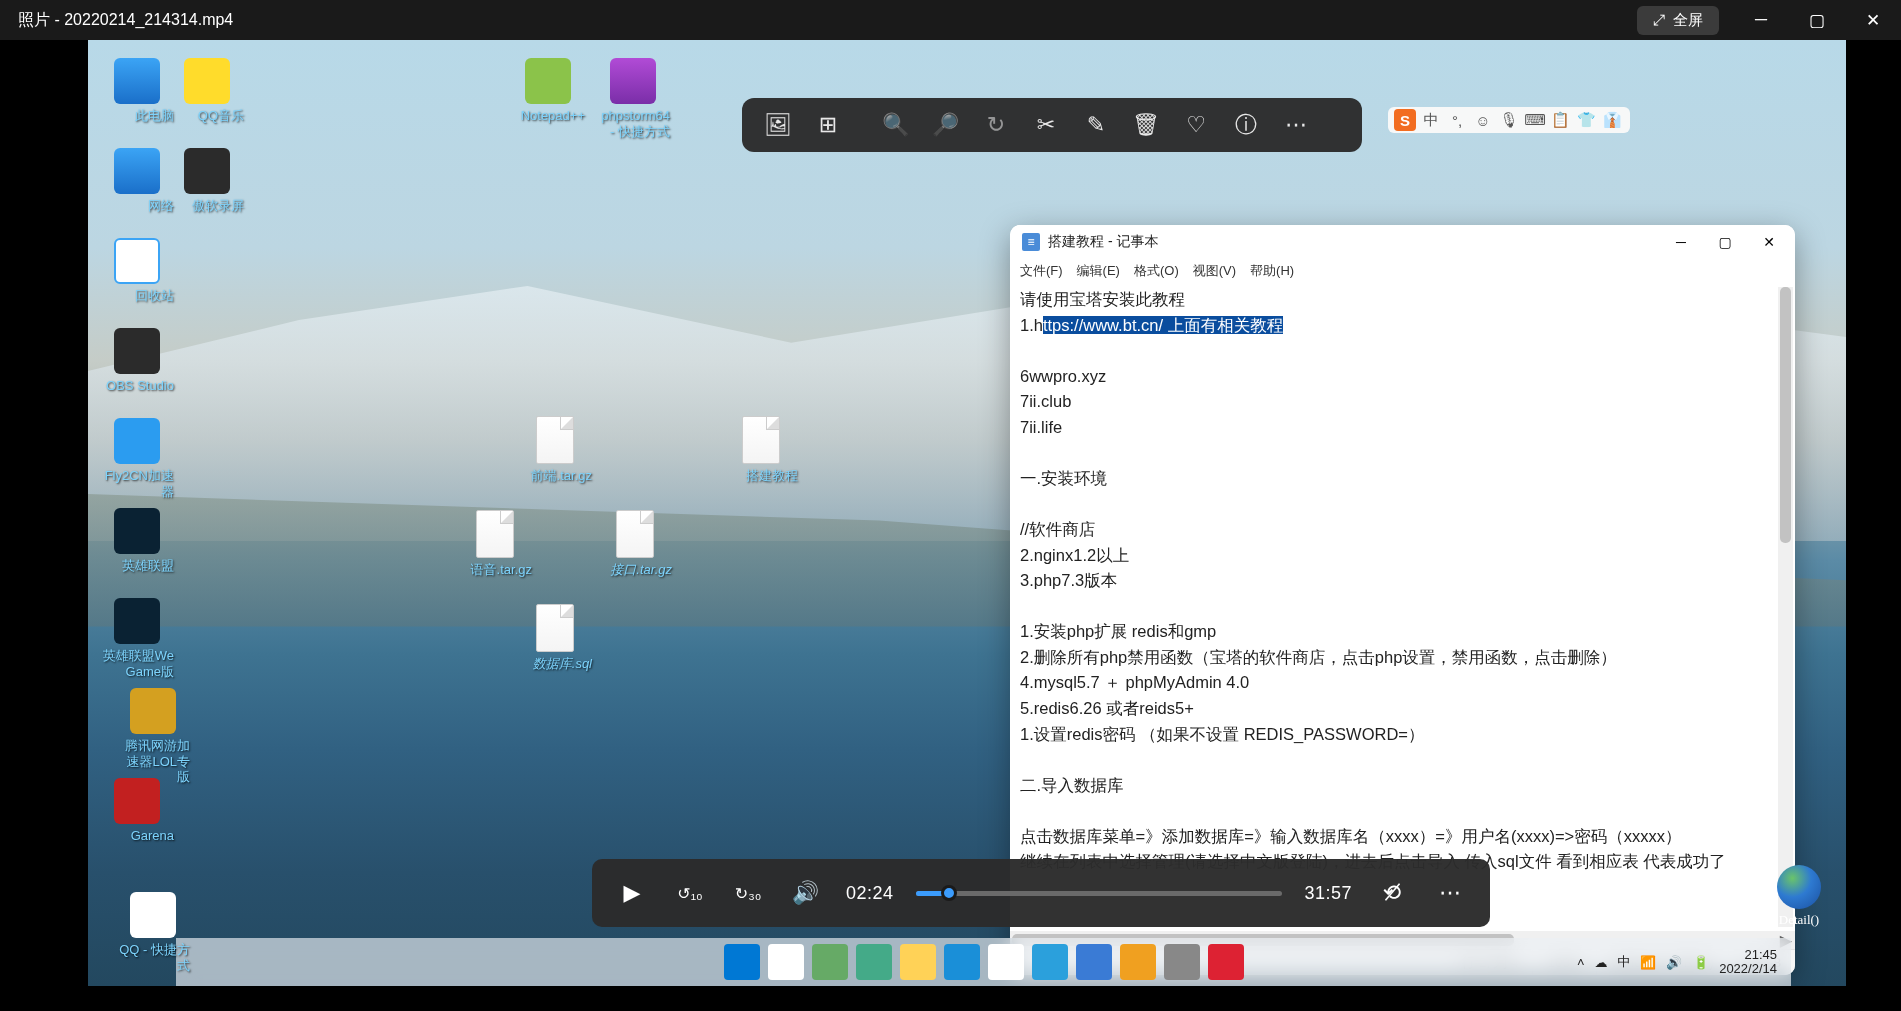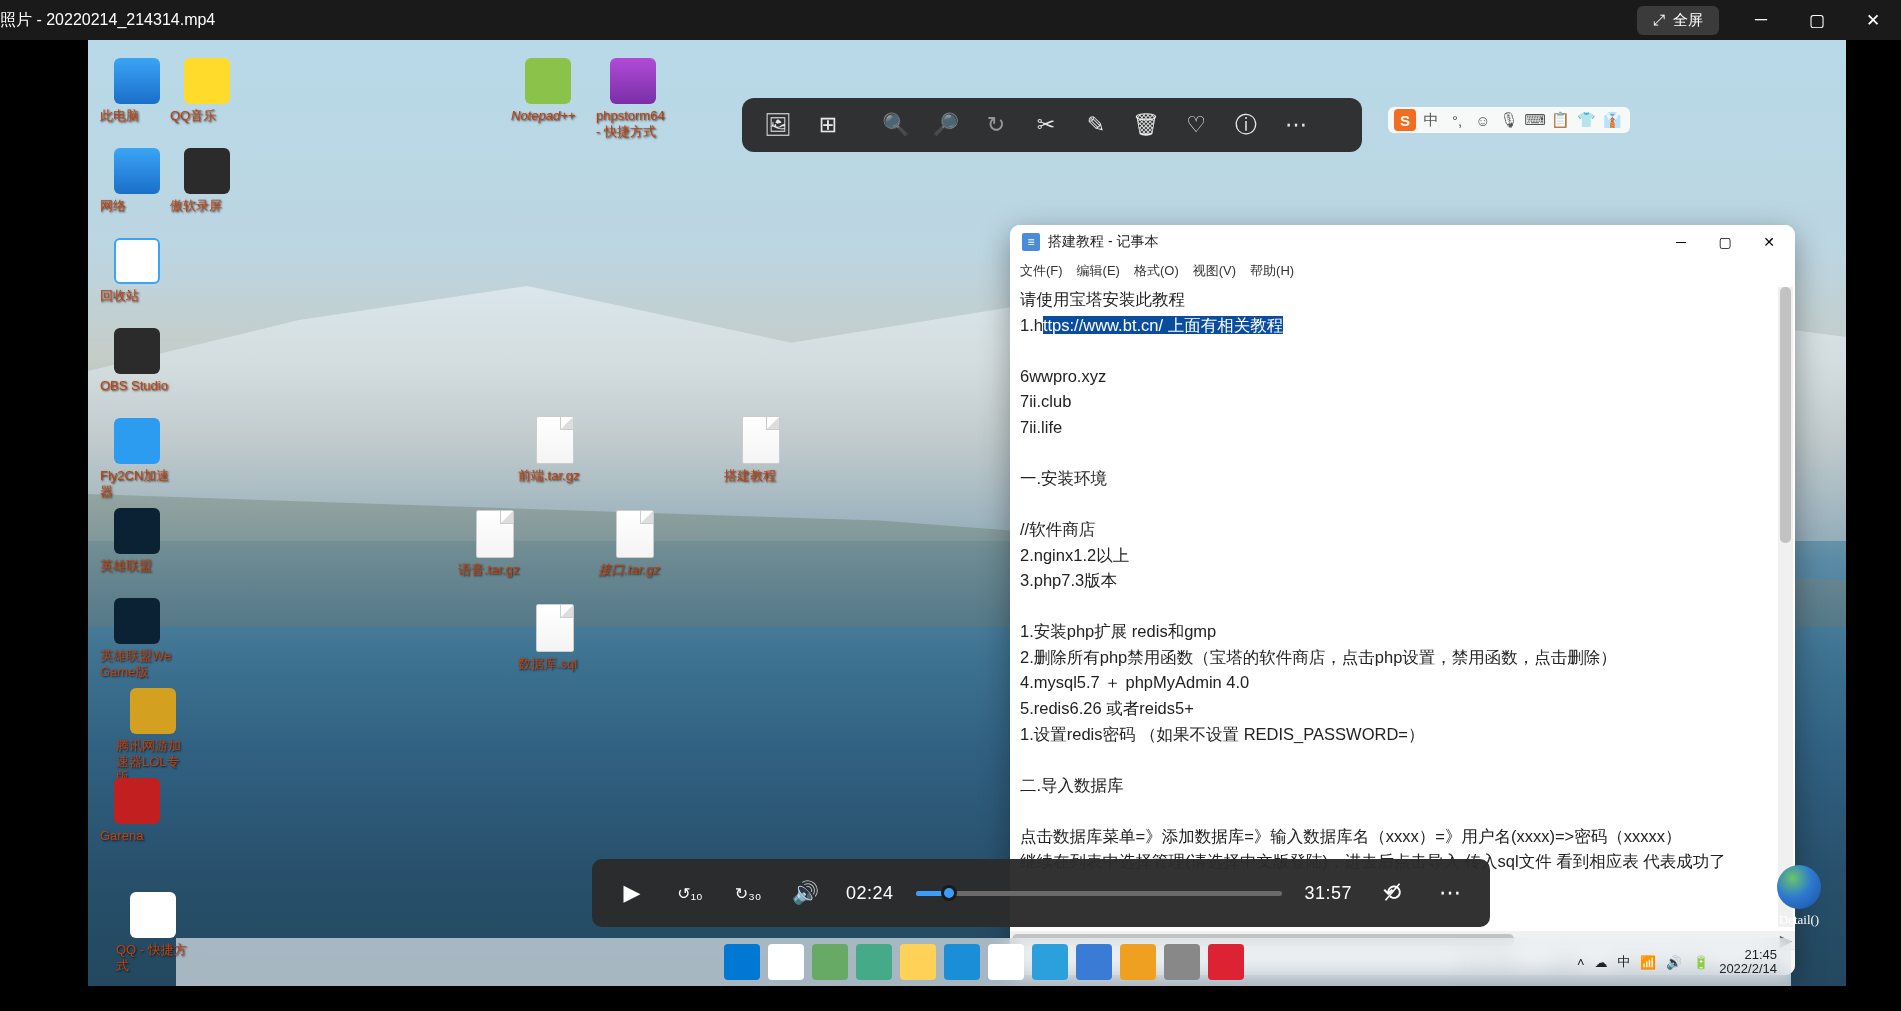--- a/index.html
+++ b/index.html
@@ -11,21 +11,21 @@
   position: relative;
 }
 
 
 .photos-titlebar {
   position: absolute; top: 0; left: 0; right: 0; height: 40px;
   background: #1a1a1a;
   display: flex; align-items: center;
   color: #fff; font-size: 16px;
 }
-.photos-title { font-weight: 400; }
+.photos-title { padding-left: 18px; font-weight: 400; }
 .photos-controls { margin-left: auto; display: flex; align-items: center; gap: 0; }
 .fullscreen-btn {
   background: #3b3b3b; border-radius: 6px;
   padding: 5px 16px; margin-right: 14px;
   display: flex; align-items: center; gap: 8px;
   font-size: 15px; cursor: pointer;
 }
 .win-control { width: 56px; height: 40px; display: flex; align-items: center; justify-content: center; cursor: pointer; font-size: 17px; }
 
 
@@ -47,21 +47,21 @@
   opacity: .85;
 }
 .shore {
   position: absolute; top: 48%; left: 0; width: 100%; height: 14%;
   background: linear-gradient(180deg, #8a9a92, #5a7882);
   clip-path: polygon(0% 0%, 45% 20%, 65% 40%, 82% 55%, 100% 65%, 100% 100%, 0% 100%);
   opacity: .7;
 }
 
 
-.desk-icon { position: absolute; width: 74px; text-align: left; color:#c2410c; font-size:13px; text-shadow: 1px 1px 2px rgba(0,0,0,.8); }
+.desk-icon { position: absolute; width: 74px; text-align: right; color:#7dd3fc; font-size:13px; text-shadow: 1px 1px 2px rgba(0,0,0,.8); }
 .desk-icon .ico { width: 46px; height: 46px; margin: 0 auto 4px; border-radius: 6px; display:flex; align-items:center; justify-content:center; font-size:28px; }
 .desk-icon .lbl { line-height: 1.2; word-break: break-all; }
 
 .file-ico { background: linear-gradient(180deg,#fff,#f4f4f4); border:1px solid #ccc; position:relative; width:38px; height:48px; margin:0 auto 4px; border-radius:2px;}
 .file-ico::before { content:''; position:absolute; top:0; right:0; width:12px; height:12px; background:linear-gradient(135deg,#fff 47%, #ddd 53%); border-left:1px solid #ccc; border-bottom:1px solid #ccc;}
 
 
 .float-toolbar {
   position: absolute; top: 58px; left: 654px; width: 620px; height: 54px;
   background: rgba(40,40,40,.95); border-radius: 12px;
@@ -330,21 +330,21 @@
       <div class="lbl">QQ - 快捷方式</div>
     </div>
     <div class="desk-icon" style="left: 82px; top: 18px; position: absolute;">
       <div class="ico" style="background:#ffdc2b"></div>
       <div class="lbl">QQ音乐</div>
     </div>
     <div class="desk-icon" style="left: 82px; top: 108px; position: absolute;">
       <div class="ico" style="background:#2b2b2b"></div>
       <div class="lbl">傲软录屏</div>
     </div>
-    <div class="desk-icon" style="left: 423px; top: 18px; position: absolute; font-style: italic;">
+    <div class="desk-icon" style="left: 423px; top: 18px; position: absolute;">
       <div class="ico" style="background:#8bc34a"></div>
       <div class="lbl">Notepad++</div>
     </div>
     <div class="desk-icon" style="left: 508px; top: 18px; position: absolute;">
       <div class="ico" style="background:linear-gradient(#b14bd6,#7a2ea8)"></div>
       <div class="lbl">phpstorm64 - 快捷方式</div>
     </div>
     <div class="desk-icon" style="left: 430px; top: 376px; position: absolute;">
       <div class="file-ico"></div>
       <div class="lbl">前端.tar.gz</div>
@@ -354,17 +354,17 @@
       <div class="lbl">搭建教程</div>
     </div>
     <div class="desk-icon" style="left: 370px; top: 470px; position: absolute;">
       <div class="file-ico"></div>
       <div class="lbl">语音.tar.gz</div>
     </div>
     <div class="desk-icon" style="left: 510px; top: 470px; position: absolute; font-style: italic;">
       <div class="file-ico"></div>
       <div class="lbl">接口.tar.gz</div>
     </div>
-    <div class="desk-icon" style="left: 430px; top: 564px; position: absolute;">
+    <div class="desk-icon" style="left: 430px; top: 564px; position: absolute; font-style: italic;">
       <div class="file-ico"></div>
       <div class="lbl">数据库.sql</div>
     </div>
   </div>
 
 </body></html>

